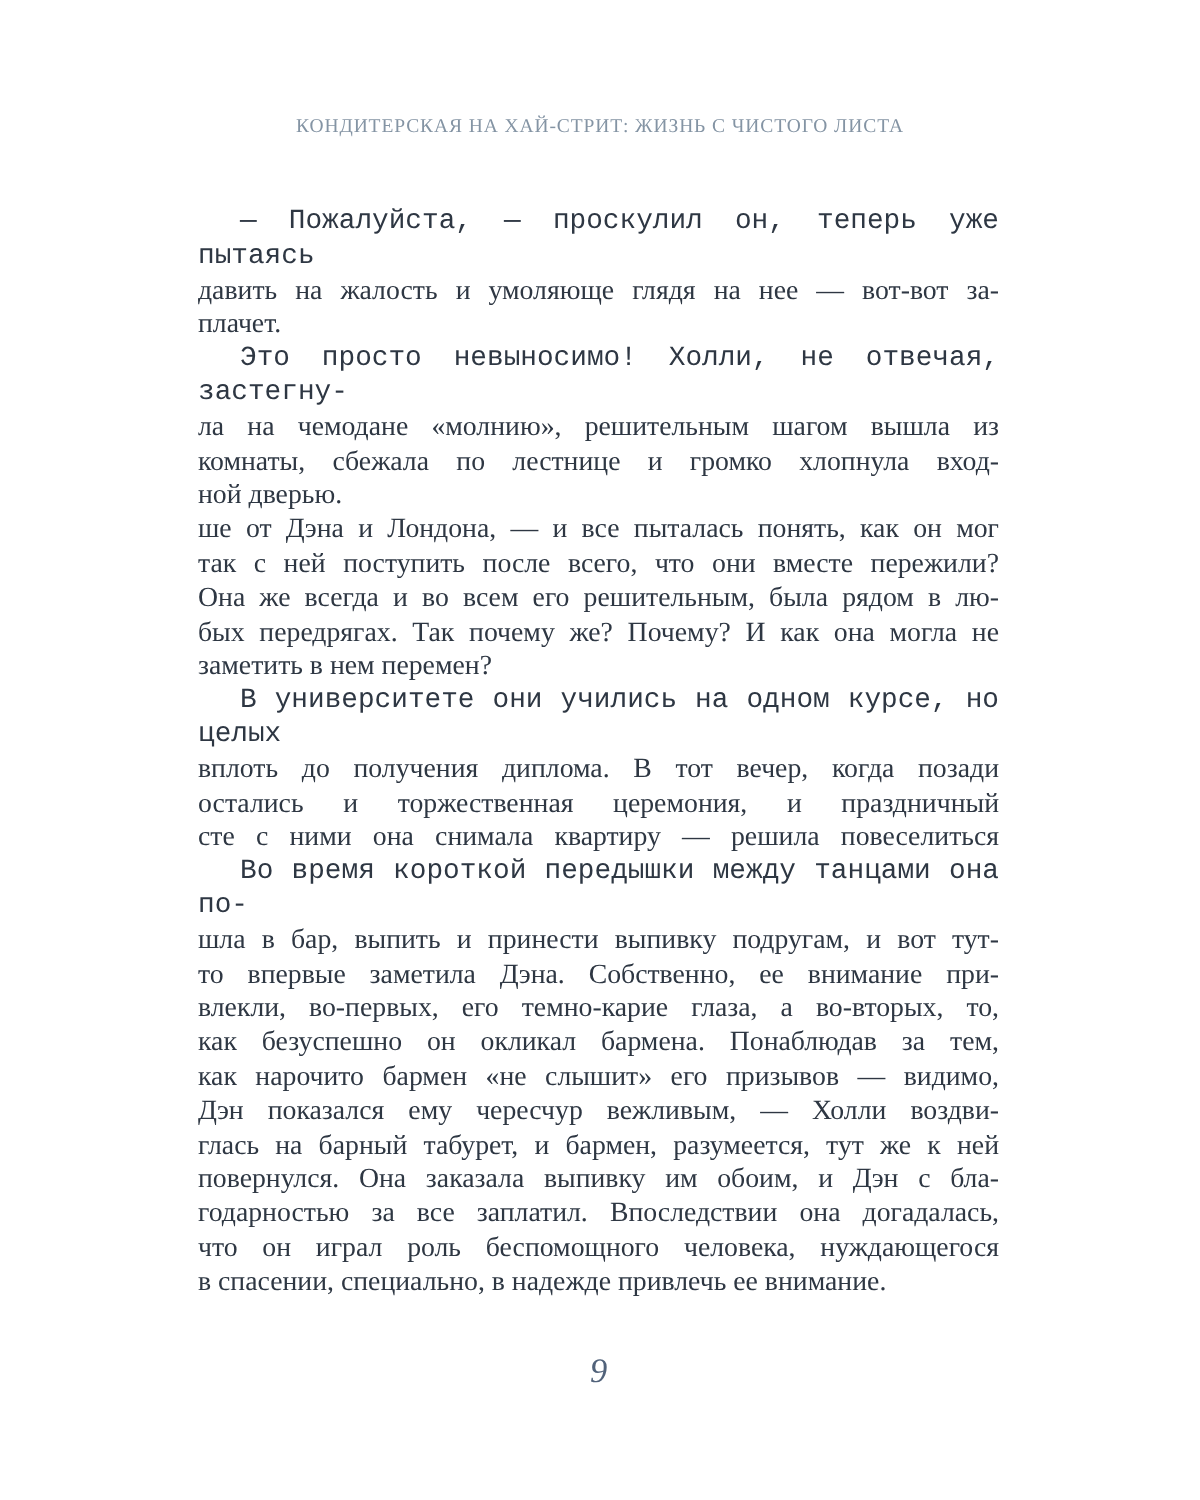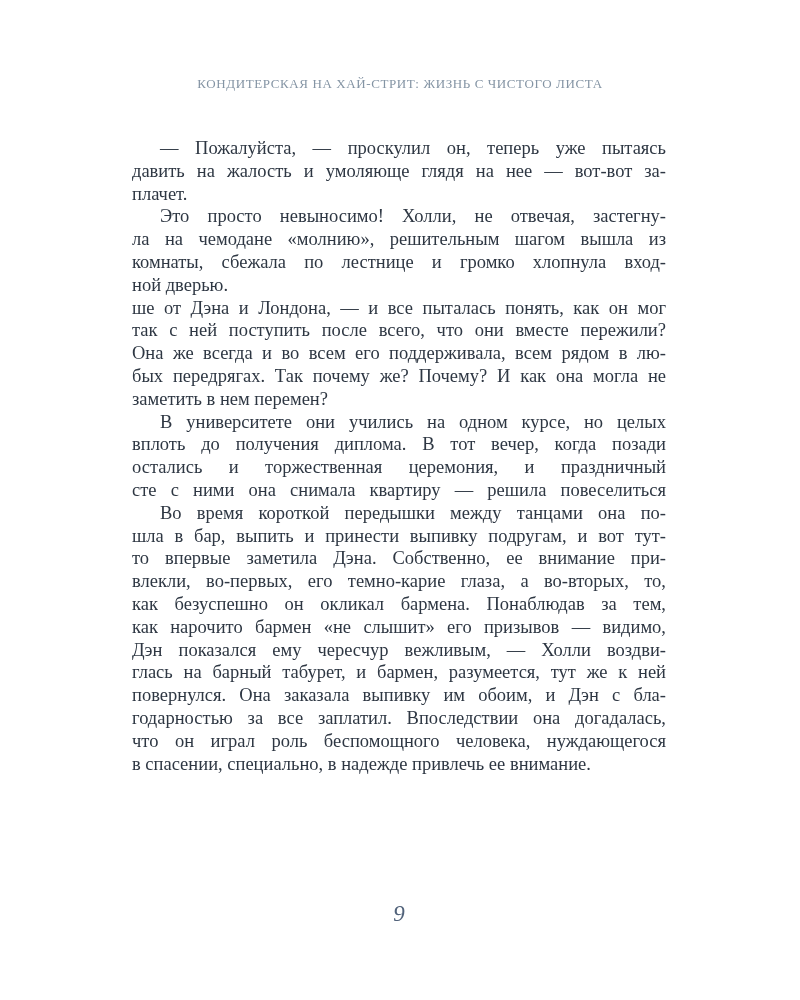--- a/index.html
+++ b/index.html
@@ -38,20 +38,21 @@
   .paragraph {
     margin: 0;
   }
   .line {
     text-align: justify;
     text-align-last: justify;
     white-space: normal;
   }
   .line.first {
     text-indent: 28px;
+    font-family: Liberation Mono, monospace;
   }
   .line.last {
     text-align-last: left;
   }
   .page-number {
     position: absolute;
     top: 901px;
     left: 132px;
     width: 534px;
     text-align: center;
@@ -74,21 +75,21 @@
       </div>
       <div class="paragraph">
         <div class="line first">Это просто невыносимо! Холли, не отвечая, застегну-</div>
         <div class="line">ла на чемодане «молнию», решительным шагом вышла из</div>
         <div class="line">комнаты, сбежала по лестнице и громко хлопнула вход-</div>
         <div class="line last">ной дверью.</div>
       </div>
       <div class="paragraph">
         <div class="line">ше от Дэна и Лондона, — и все пыталась понять, как он мог</div>
         <div class="line">так с ней поступить после всего, что они вместе пережили?</div>
-        <div class="line">Она же всегда и во всем его поддерживала, всем рядом в лю-</div>
+        <div class="line">Она же всегда и во всем его решительным, была рядом в лю-</div>
         <div class="line">бых передрягах. Так почему же? Почему? И как она могла не</div>
         <div class="line last">заметить в нем перемен?</div>
       </div>
       <div class="paragraph">
         <div class="line first">В университете они учились на одном курсе, но целых</div>
         <div class="line">вплоть до получения диплома. В тот вечер, когда позади</div>
         <div class="line">остались и торжественная церемония, и праздничный</div>
         <div class="line">сте с ними она снимала квартиру — решила повеселиться</div>
       </div>
       <div class="paragraph">

